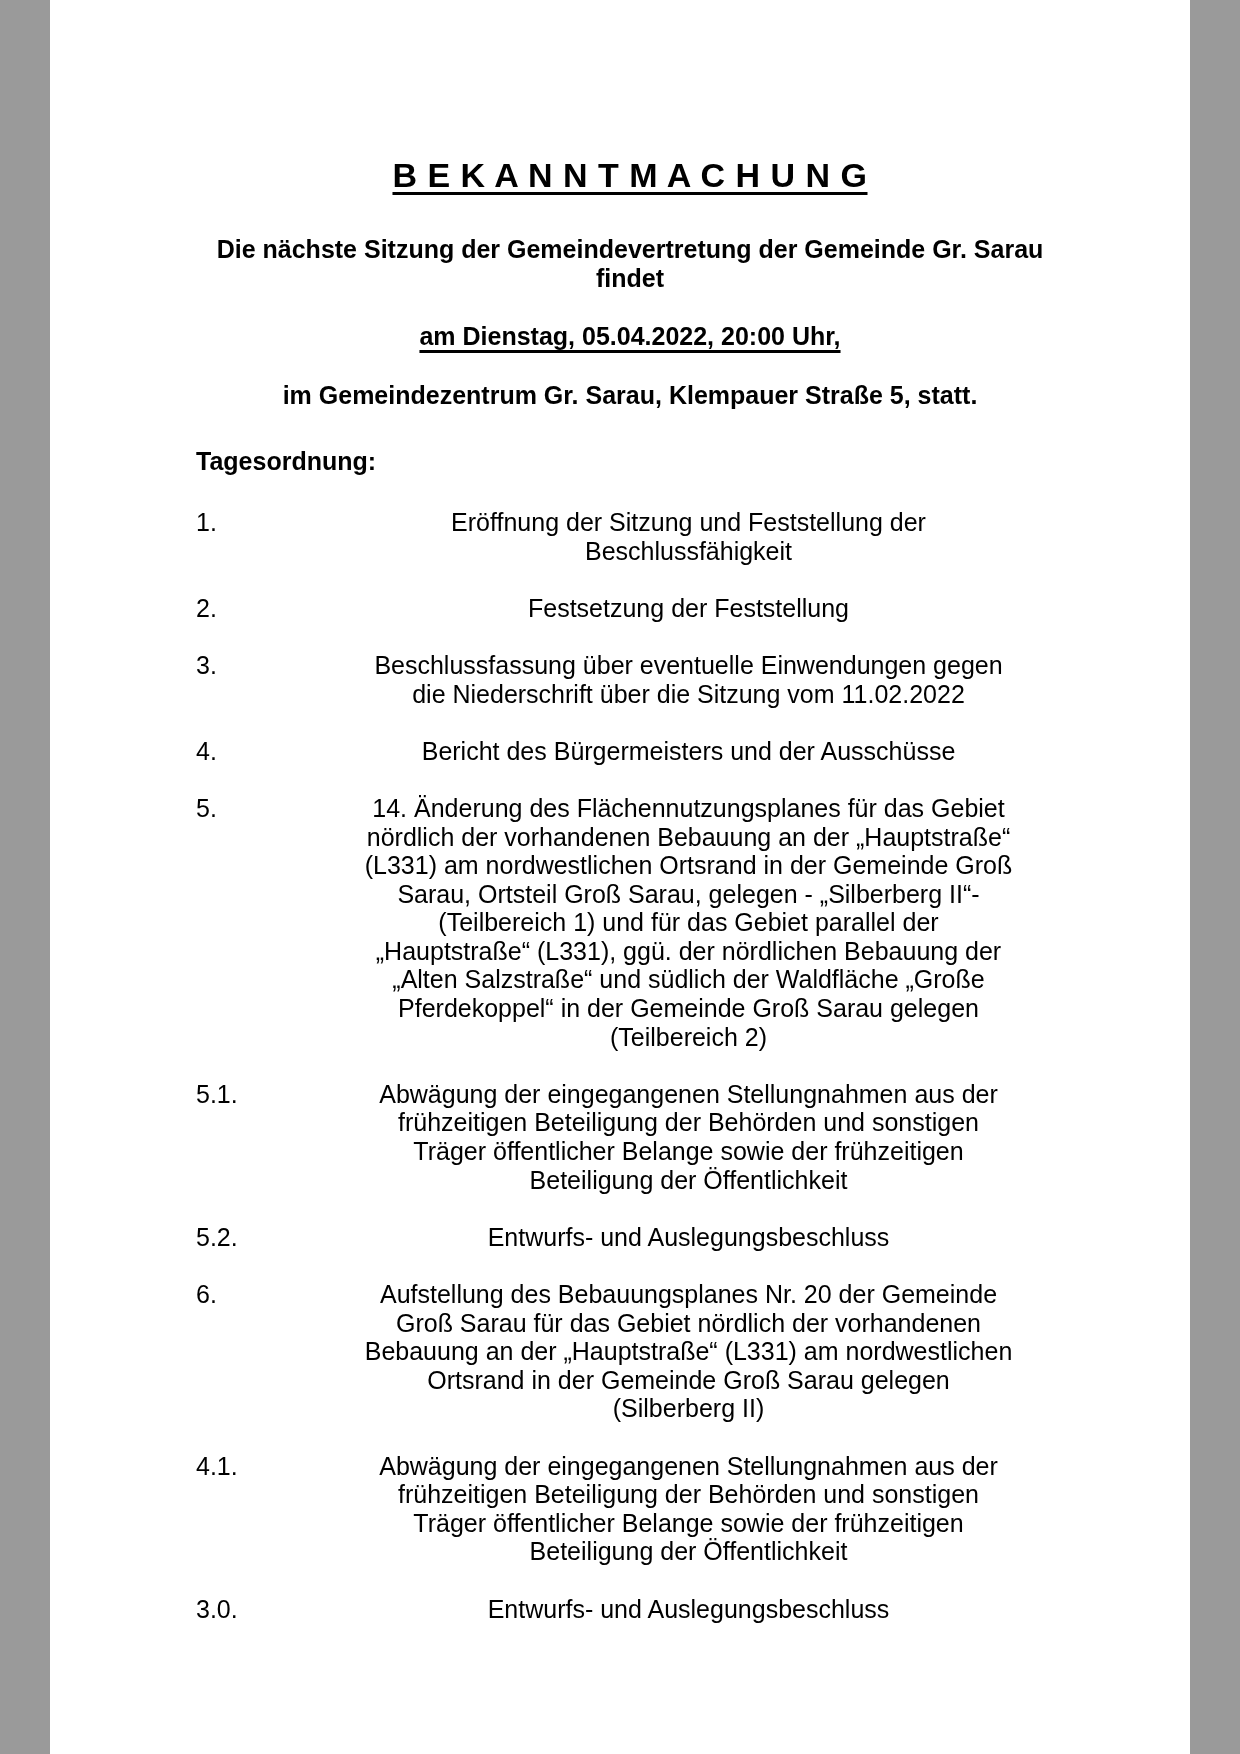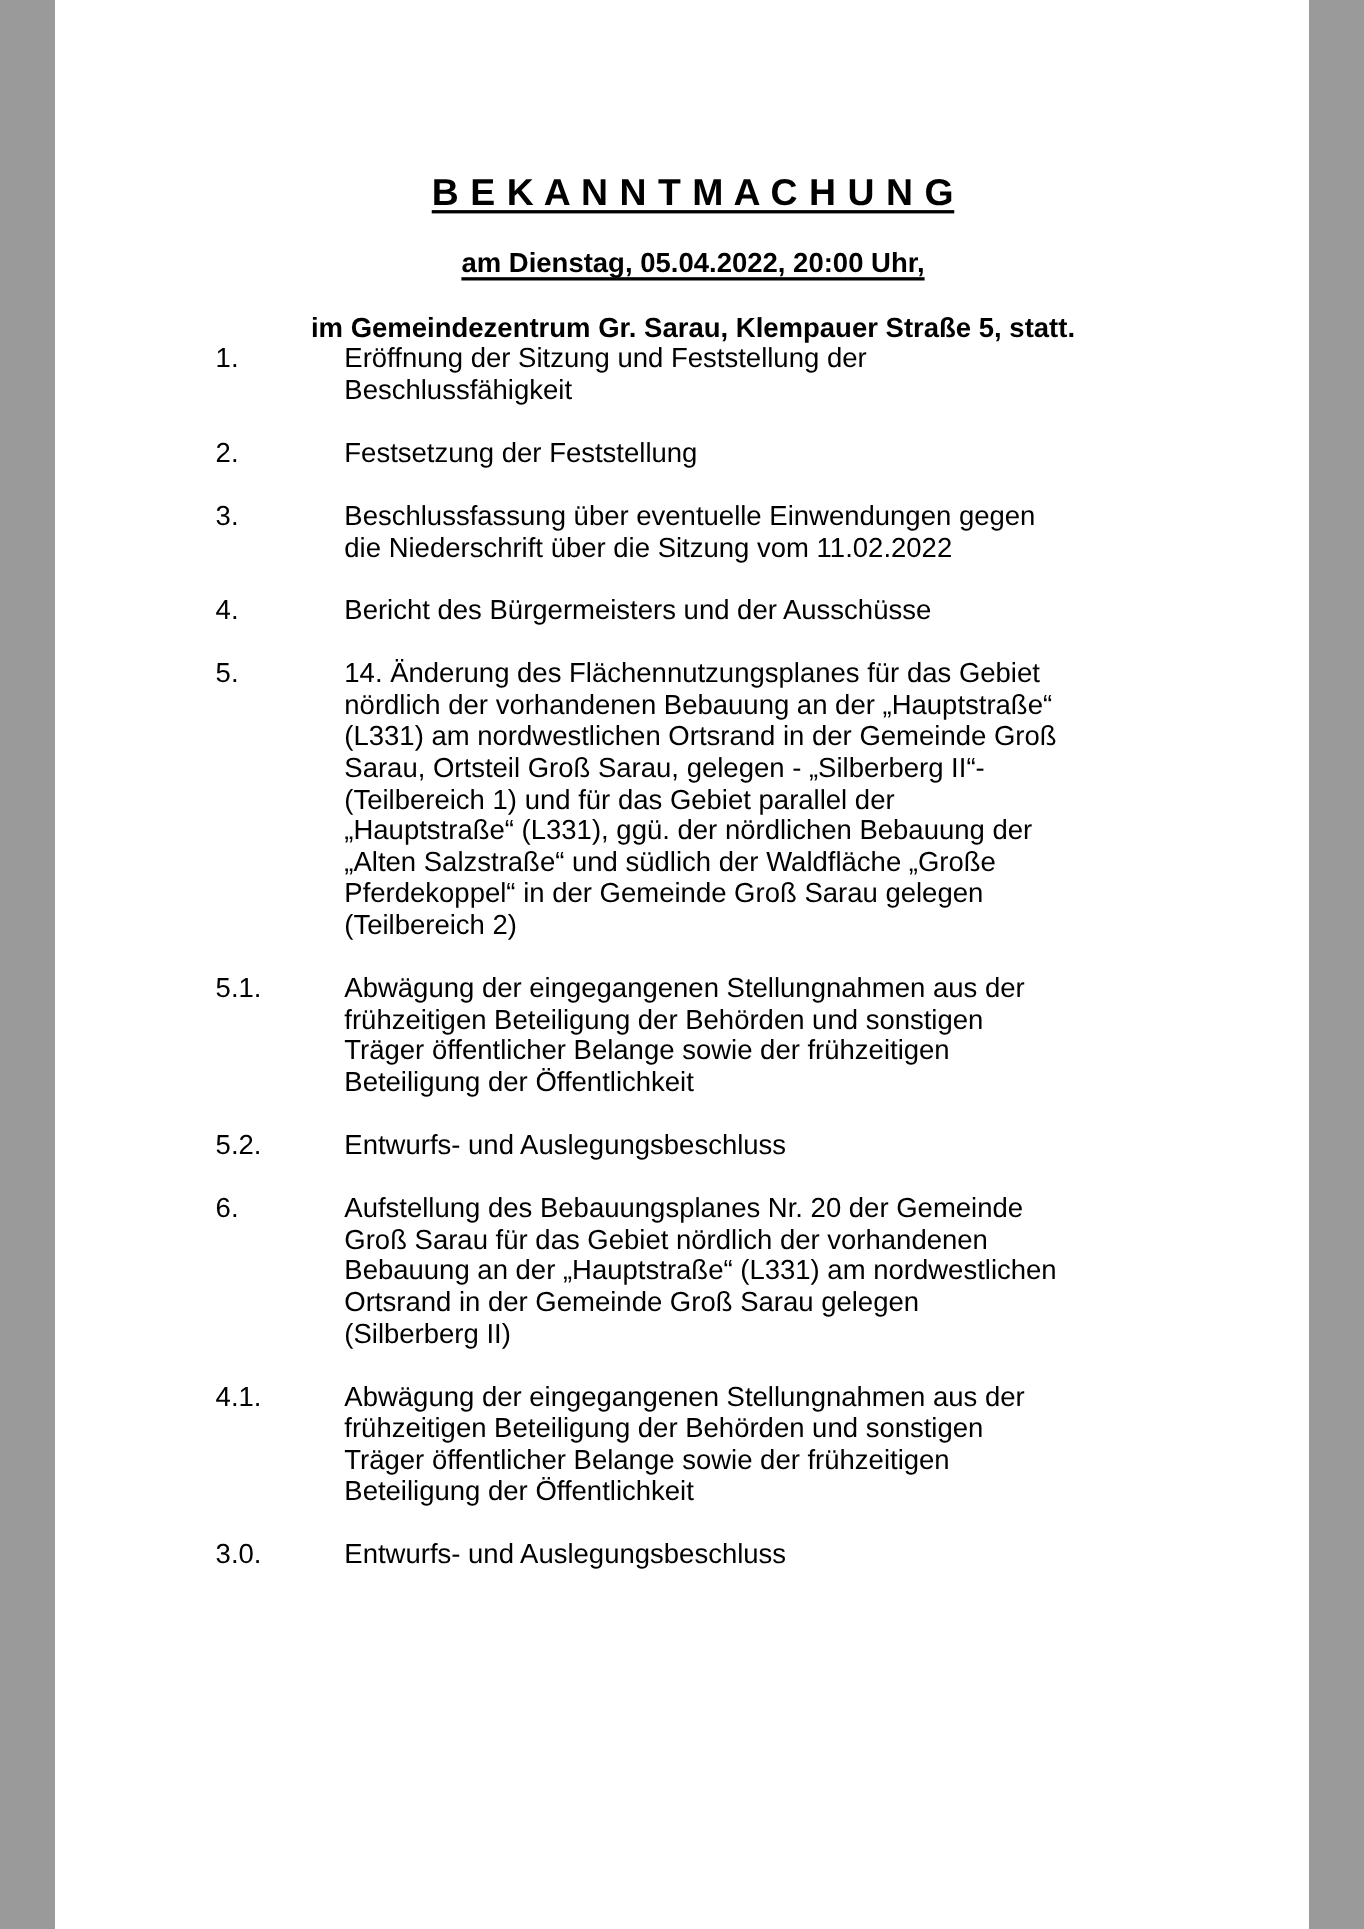--- a/index.html
+++ b/index.html
@@ -49,34 +49,37 @@
     align-items:flex-start;
     margin:0 0 28.6px 0;
   }
   .agenda-item .num{
     flex:0 0 117px;
     white-space:pre-line;
   }
   .agenda-item .text{
     flex:1 1 auto;
     white-space:pre-line;
+    text-align:center;
   }
 </style>
 </head>
 <body>
 
 <div class="page">
 
   <h1 class="doc-title"><span class="underlined">B E K A N N T M A C H U N G</span></h1>
 
+  <p class="intro l1">Die nächste Sitzung der Gemeindevertretung der Gemeinde Gr. Sarau findet</p>
 
   <p class="intro l2"><span class="underlined">am Dienstag, 05.04.2022, 20:00 Uhr,</span></p>
 
   <p class="intro l3">im Gemeindezentrum Gr. Sarau, Klempauer Straße 5, statt.</p>
 
+  <p class="agenda-label">Tagesordnung:</p>
 
   <div class="agenda">
     <div class="agenda-item">
       <span class="num">1.</span>
       <div class="text">Eröffnung der Sitzung und Feststellung der
 Beschlussfähigkeit</div>
     </div>
 
     <div class="agenda-item">
       <span class="num">2.</span>

